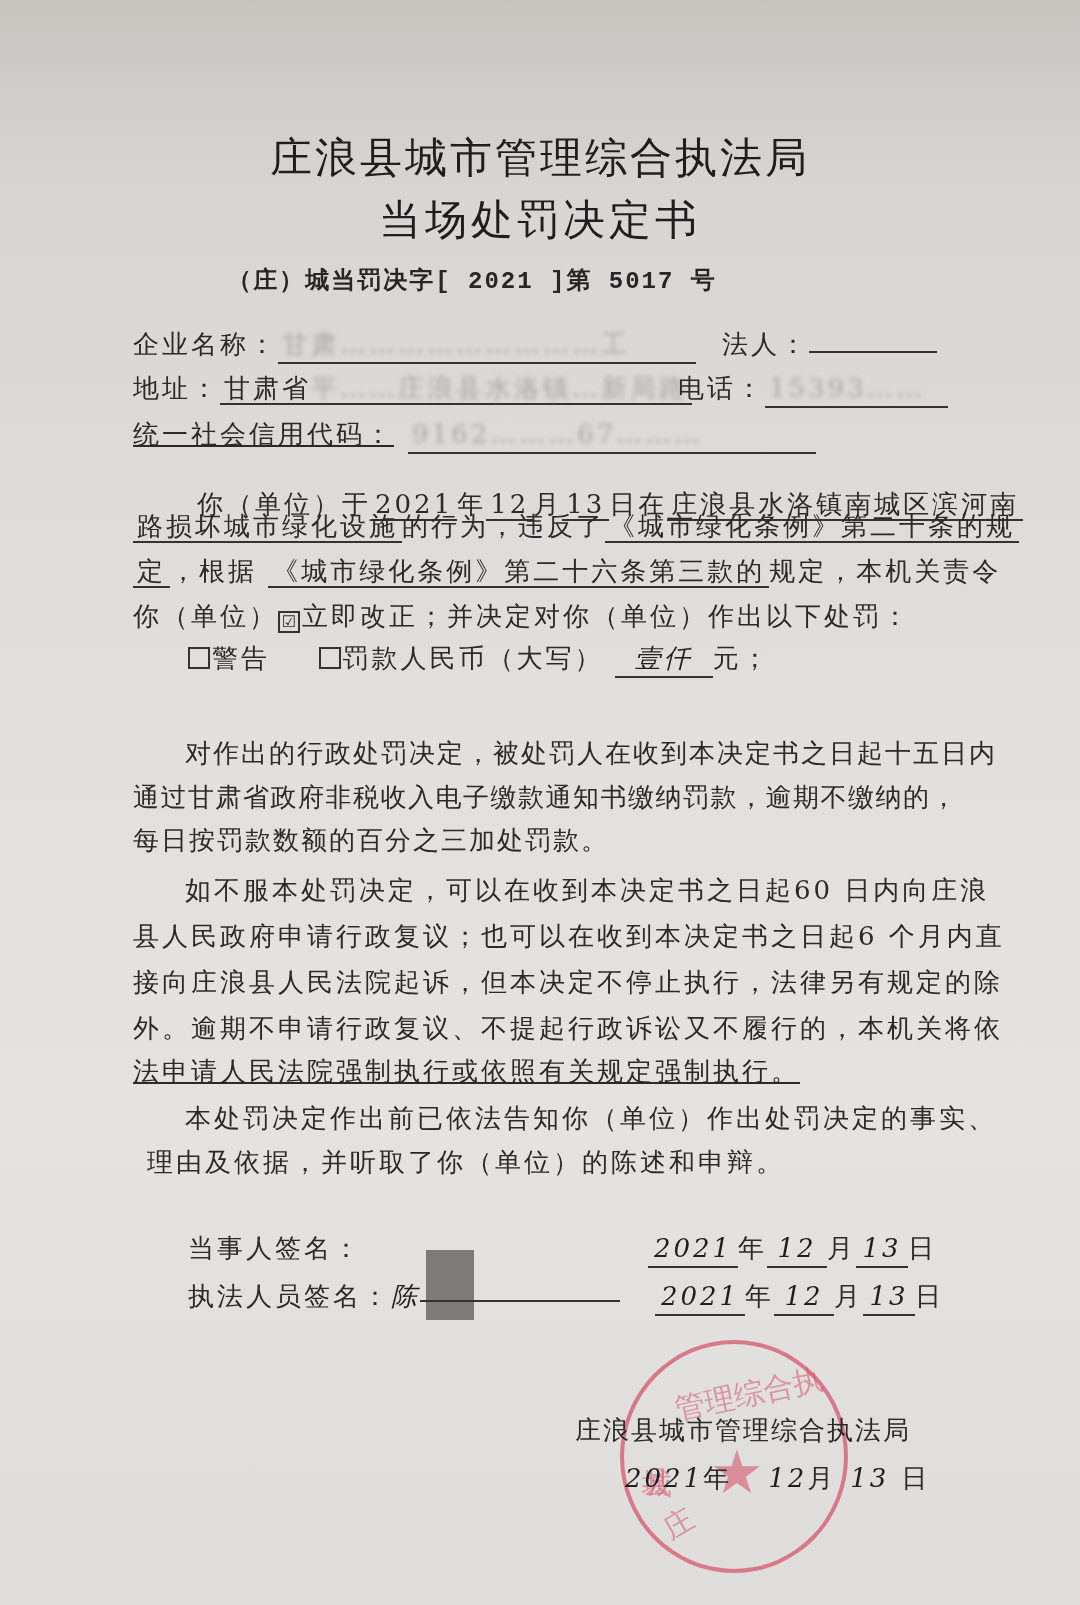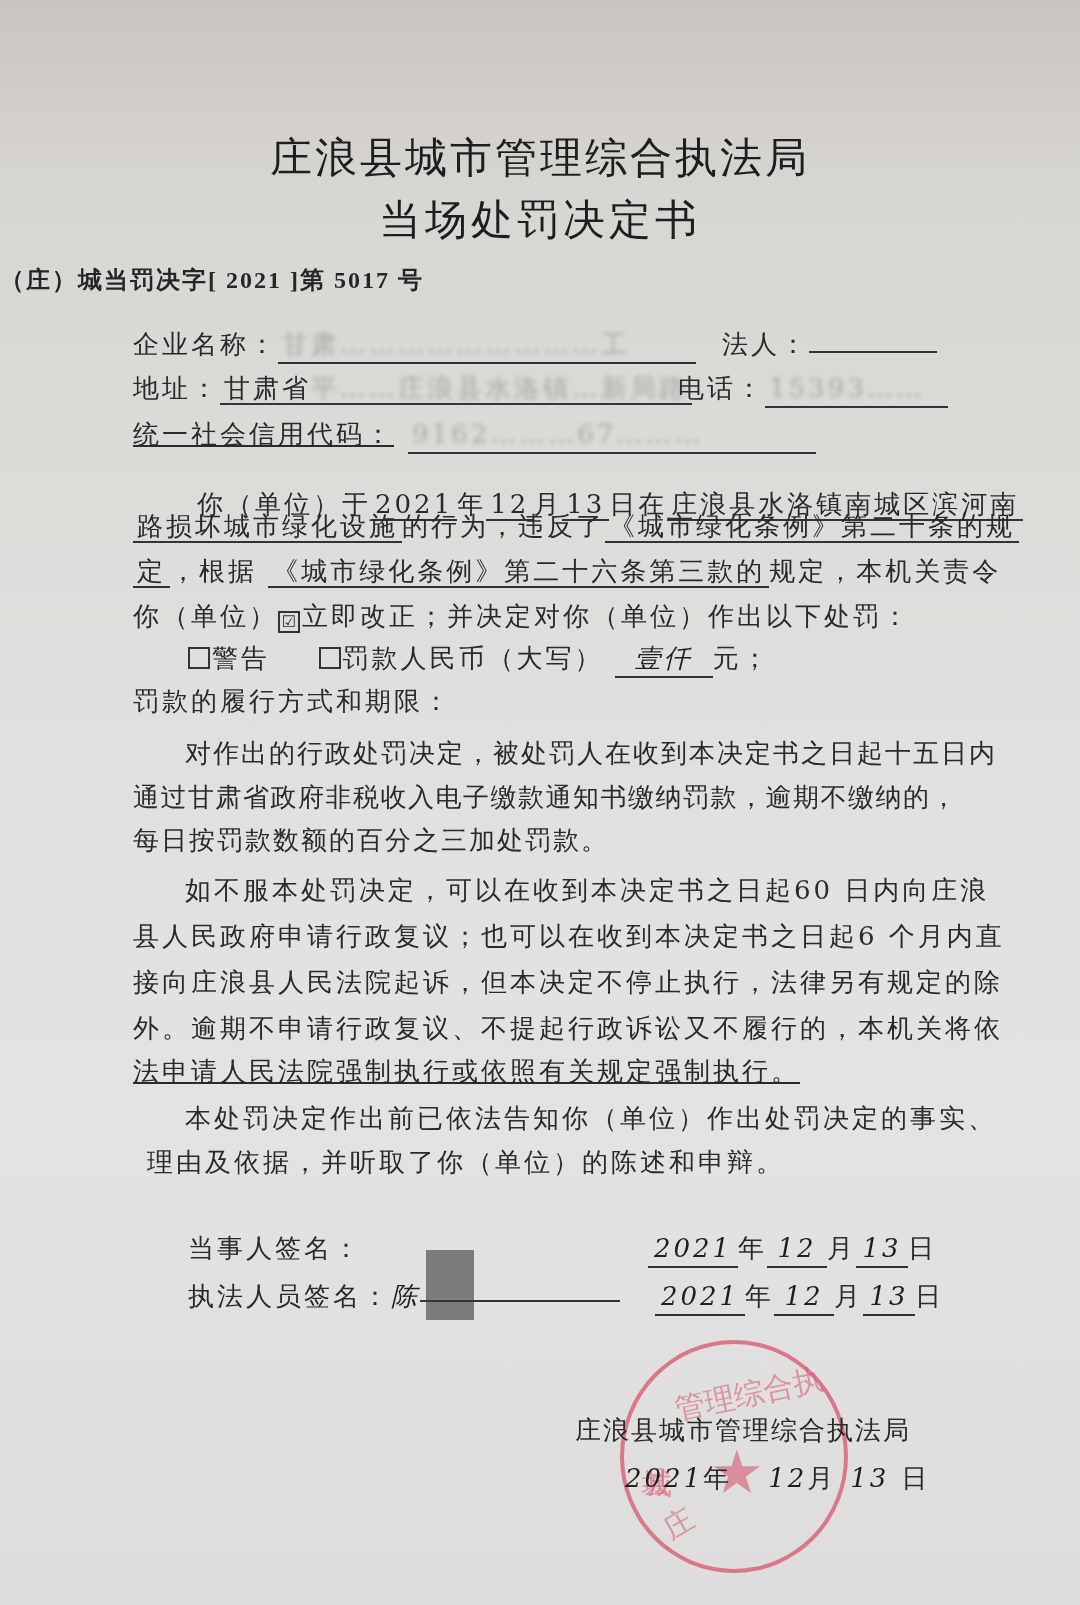--- a/index.html
+++ b/index.html
@@ -9,21 +9,21 @@
     font-family: "DejaVu Serif", "Liberation Serif", serif;
     color: #2a2a2a;
   }
   .page {
     position: relative; width: 1080px; height: 1605px;
     background: linear-gradient(180deg, #c8c5c1 0%, #d8d6d3 12%, #e1e0de 45%, #e4e3e1 70%, #dedddb 100%);
   }
   .line { position: absolute; white-space: nowrap; font-size: 26px; letter-spacing: 3px; line-height: 36px; }
   .title1 { position: absolute; top: 130px; left: 0; width: 1080px; text-align: center; font-size: 42px; letter-spacing: 3px; color: #1e1e1e; }
   .title2 { position: absolute; top: 192px; left: 0; width: 1080px; text-align: center; font-size: 42px; letter-spacing: 4px; color: #1e1e1e; }
-  .docno  { position: absolute; top: 264px; left: 0; width: 944px; font-size: 24px; font-weight: bold; letter-spacing: 2px; font-family: Liberation Serif, serif; color: #262626; }
+  .docno  { position: absolute; top: 264px; left: 0; width: 944px; text-align: center; font-size: 24px; font-weight: bold; letter-spacing: 2px; font-family: Liberation Mono, monospace; color: #262626; }
   .u { border-bottom: 2px solid #333; padding: 0 4px; }
   .blur { color: #a9a8a6; filter: blur(2px); }
   .hand { font-family: "DejaVu Serif", serif; font-style: italic; color: #1f1f1f; }
   .box { display: inline-block; width: 18px; height: 18px; border: 2px solid #333; position: relative; top: 2px; margin-right: 2px; font-size: 16px; line-height: 18px; text-align: center; letter-spacing: 0; }
   .redact { position: absolute; background: #7d7c7b; }
   .redact-light { position: absolute; background: #e2e1df; }
   .seal { position: absolute; left: 620px; top: 1340px; width: 220px; height: 225px; border: 4px solid rgba(214,86,110,0.75); border-radius: 50%; }
   .seal-text { position: absolute; color: rgba(214,86,110,0.55); font-size: 30px; }
   .star { position: absolute; left: 86px; top: 98px; font-size: 60px; color: rgba(214,86,110,0.6); line-height: 60px; }
   .sig-line { position: absolute; border-bottom: 2px solid #333; }
@@ -68,21 +68,20 @@
     <span>你（单位）</span><span class="box">☑</span><span>立即改正；并决定对你（单位）作出以下处罚：</span>
   </div>
 
   <div class="line" style="top:640px;left:188px;">
     <span class="box"></span><span>警告</span>
     <span style="display:inline-block;width:26px;"></span>
     <span class="box"></span><span>罚款人民币（大写）</span>
     <span class="u hand" style="display:inline-block;width:90px;text-align:center;">壹仟</span><span>元；</span>
   </div>
 
-  <div class="line" style="top:683px;left:133px;">罚款的履行方式和期限：</div>
 
   <div class="line" style="top:735px;left:185px;letter-spacing:2px;">对作出的行政处罚决定，被处罚人在收到本决定书之日起十五日内</div>
   <div class="line" style="top:822px;left:133px;letter-spacing:2px;">每日按罚款数额的百分之三加处罚款。</div>
   <div class="line" style="top:779px;left:133px;letter-spacing:1.5px;">通过甘肃省政府非税收入电子缴款通知书缴纳罚款，逾期不缴纳的，</div>
 
   <div class="line" style="top:872px;left:185px;letter-spacing:3px;">如不服本处罚决定，可以在收到本决定书之日起60 日内向庄浪</div>
   <div class="line" style="top:918px;left:133px;letter-spacing:3px;">县人民政府申请行政复议；也可以在收到本决定书之日起6 个月内直</div>
   <div class="line" style="top:964px;left:133px;letter-spacing:3px;">接向庄浪县人民法院起诉，但本决定不停止执行，法律另有规定的除</div>
   <div class="line" style="top:1010px;left:133px;letter-spacing:3px;">外。逾期不申请行政复议、不提起行政诉讼又不履行的，本机关将依</div>
   <div class="line" style="top:1053px;left:133px;letter-spacing:3px;text-decoration:underline;">法申请人民法院强制执行或依照有关规定强制执行。</div>

